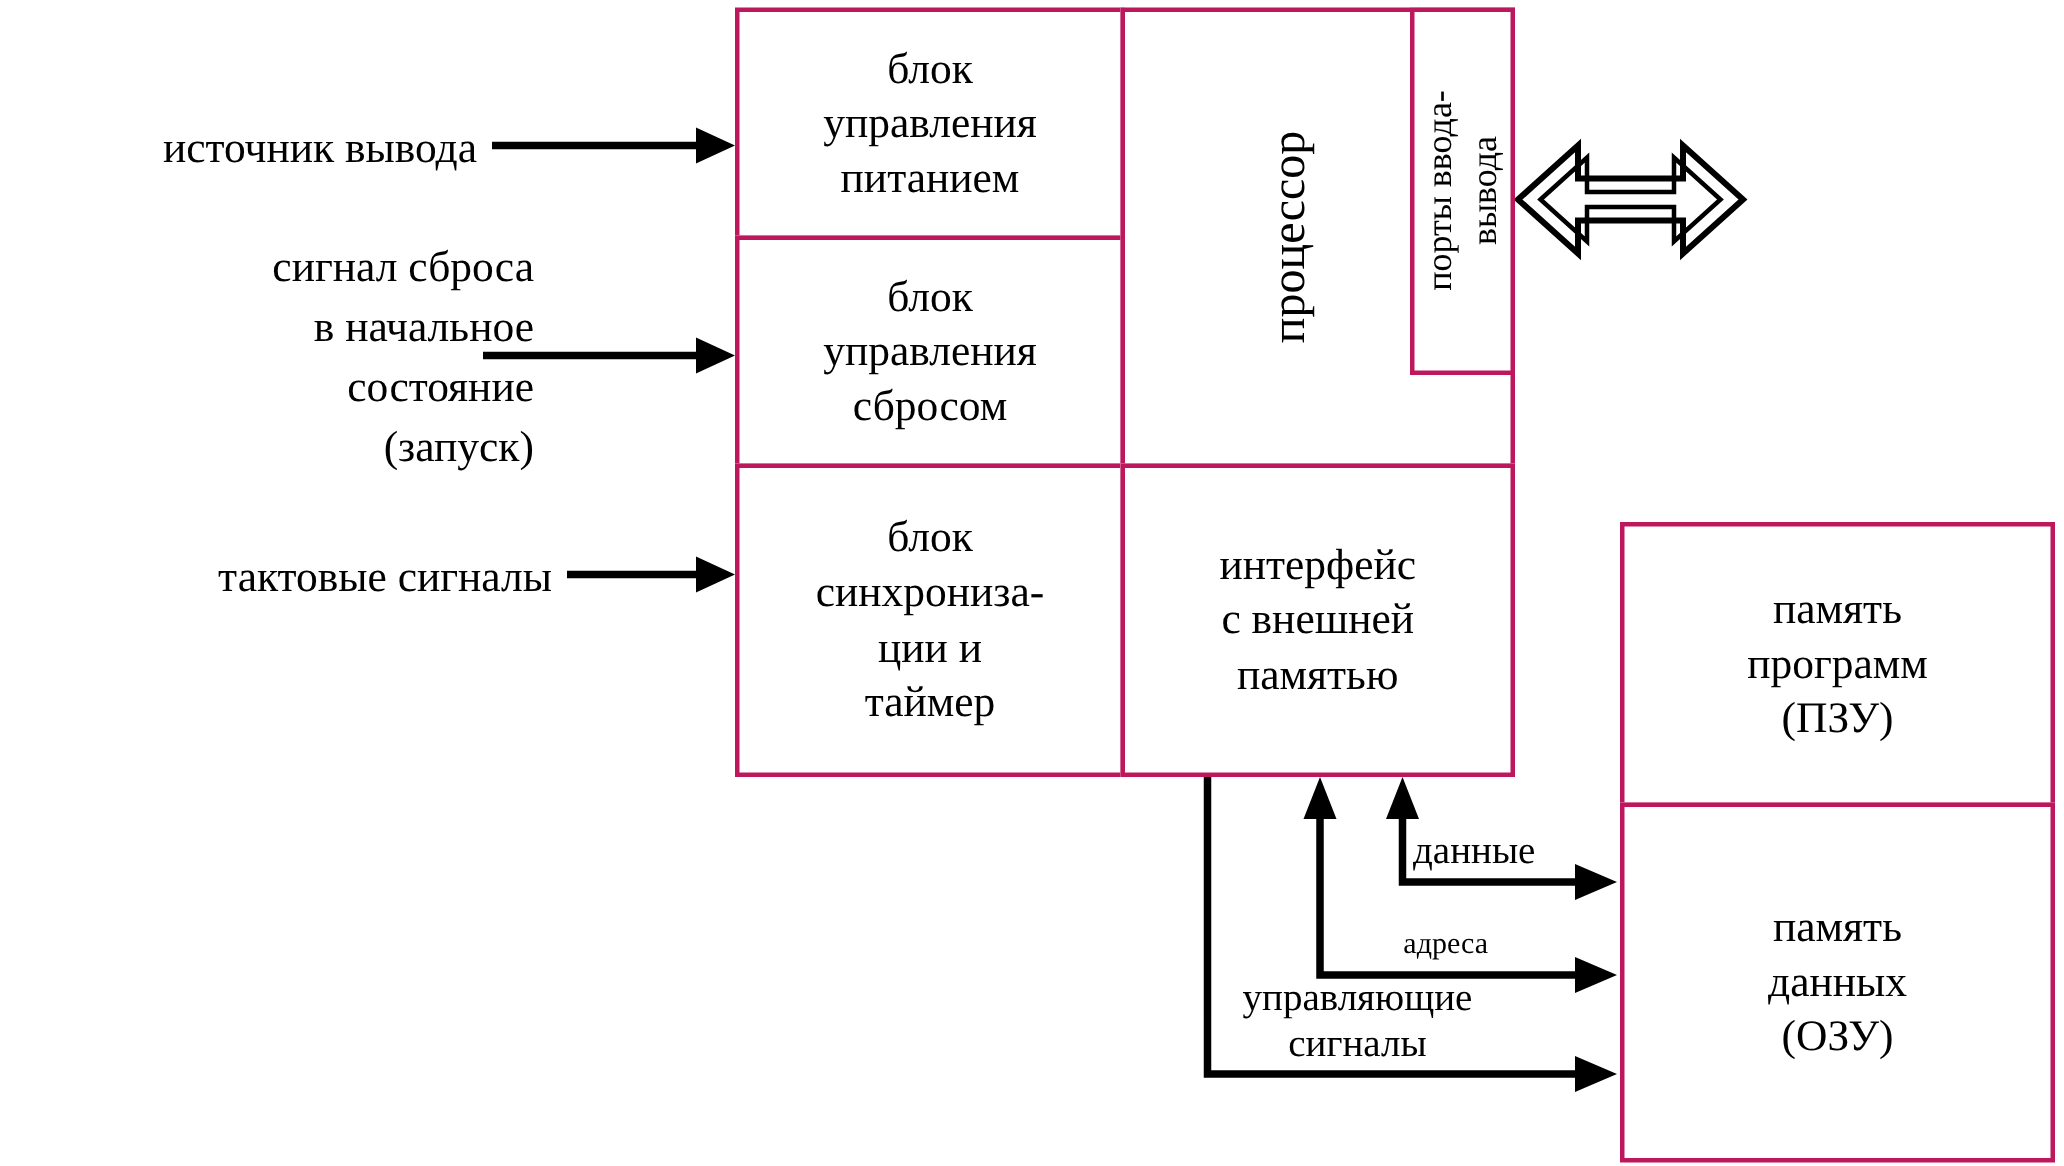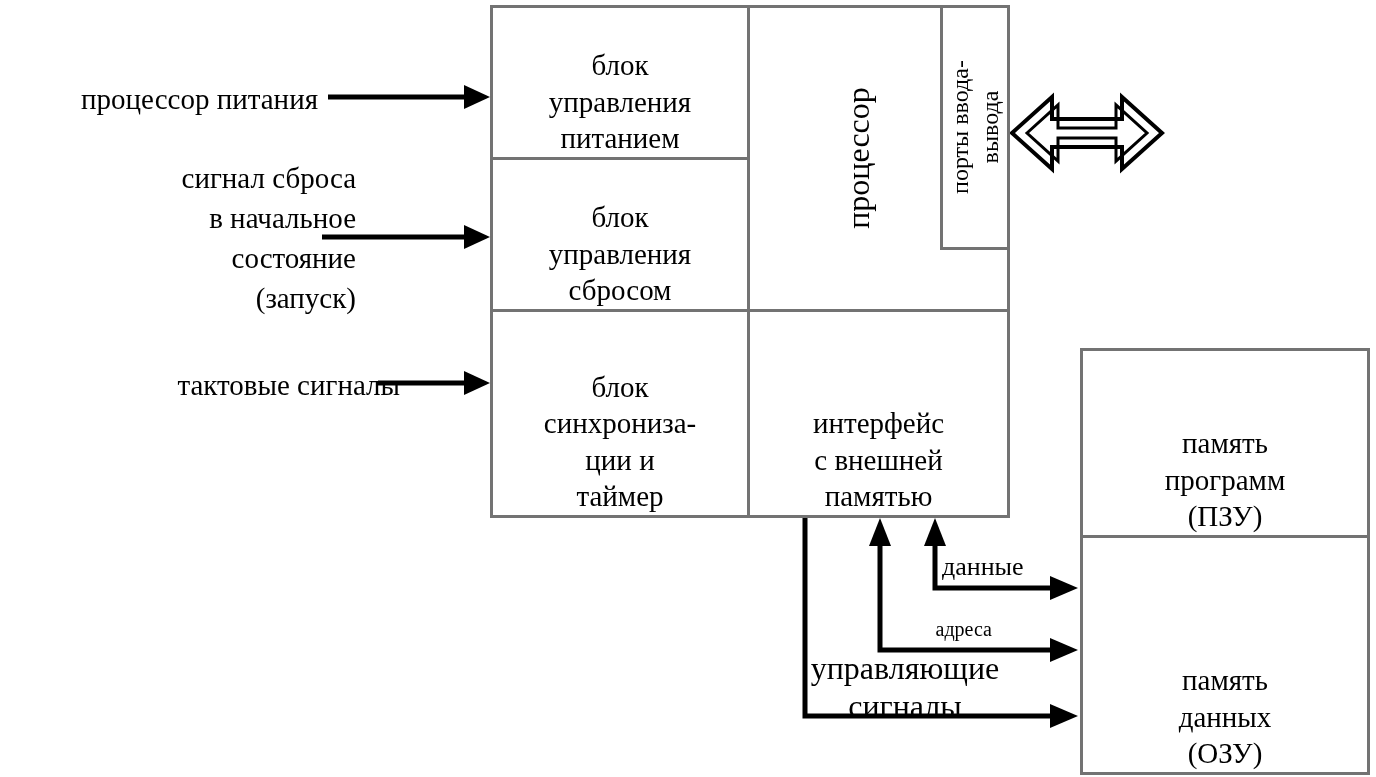--- a/index.html
+++ b/index.html
@@ -17,25 +17,25 @@
     overflow: hidden;
   }
   .overlay {
     position: absolute;
     left: 0; top: 0;
     width: 1376px; height: 777px;
     pointer-events: none;
   }
   .box {
     position: absolute;
-    border: 3px solid #737373;
+    border: 3px solid #be185d;
     box-sizing: border-box;
     background: #ffffff;
     display: flex;
-    align-items: flex-end;
+    align-items: center;
     justify-content: center;
     text-align: center;
   }
   .label {
     position: absolute;
     white-space: pre-line;
     line-height: 1.32;
   }
   .ml { white-space: pre-line; }
   .blocktext {
@@ -138,30 +138,30 @@
     <span class="blocktext">память
 программ
 (ПЗУ)</span>
   </div>
   <div class="box" style="left:1080px; top:535px; width:290px; height:240px;">
     <span class="blocktext">память
 данных
 (ОЗУ)</span>
   </div>
 
-  <div class="label" style="left:0px; top:80px; width:318px; font-size:29px; text-align:right;">процессор питания</div>
+  <div class="label" style="left:0px; top:80px; width:318px; font-size:29px; text-align:right;">источник вывода</div>
 
   <div class="label" style="left:0px; top:158px; width:315px; font-size:29px; text-align:right; line-height:1.38;margin-left:41px;">сигнал сброса
 в начальное
 состояние
 (запуск)</div>
 
-  <div class="label" style="left:0px; top:366px; width:368px; font-size:29px; text-align:right;margin-left:32px;">тактовые сигналы</div>
+  <div class="label" style="left:0px; top:366px; width:368px; font-size:29px; text-align:right;">тактовые сигналы</div>
 
 
   <div class="label" style="left:942px; top:550px; width:130px; font-size:26px; text-align:left;">данные</div>
 
   <div class="label" style="left:792px; top:616px; width:200px; font-size:20px; text-align:right;">адреса</div>
 
-  <div class="label" style="left:755px; top:650px; width:300px; font-size:32px; text-align:center; line-height:1.18;">управляющие
+  <div class="label" style="left:755px; top:650px; width:300px; font-size:26px; text-align:center; line-height:1.18;">управляющие
 сигналы</div>
 
 </div>
 
 </body></html>

